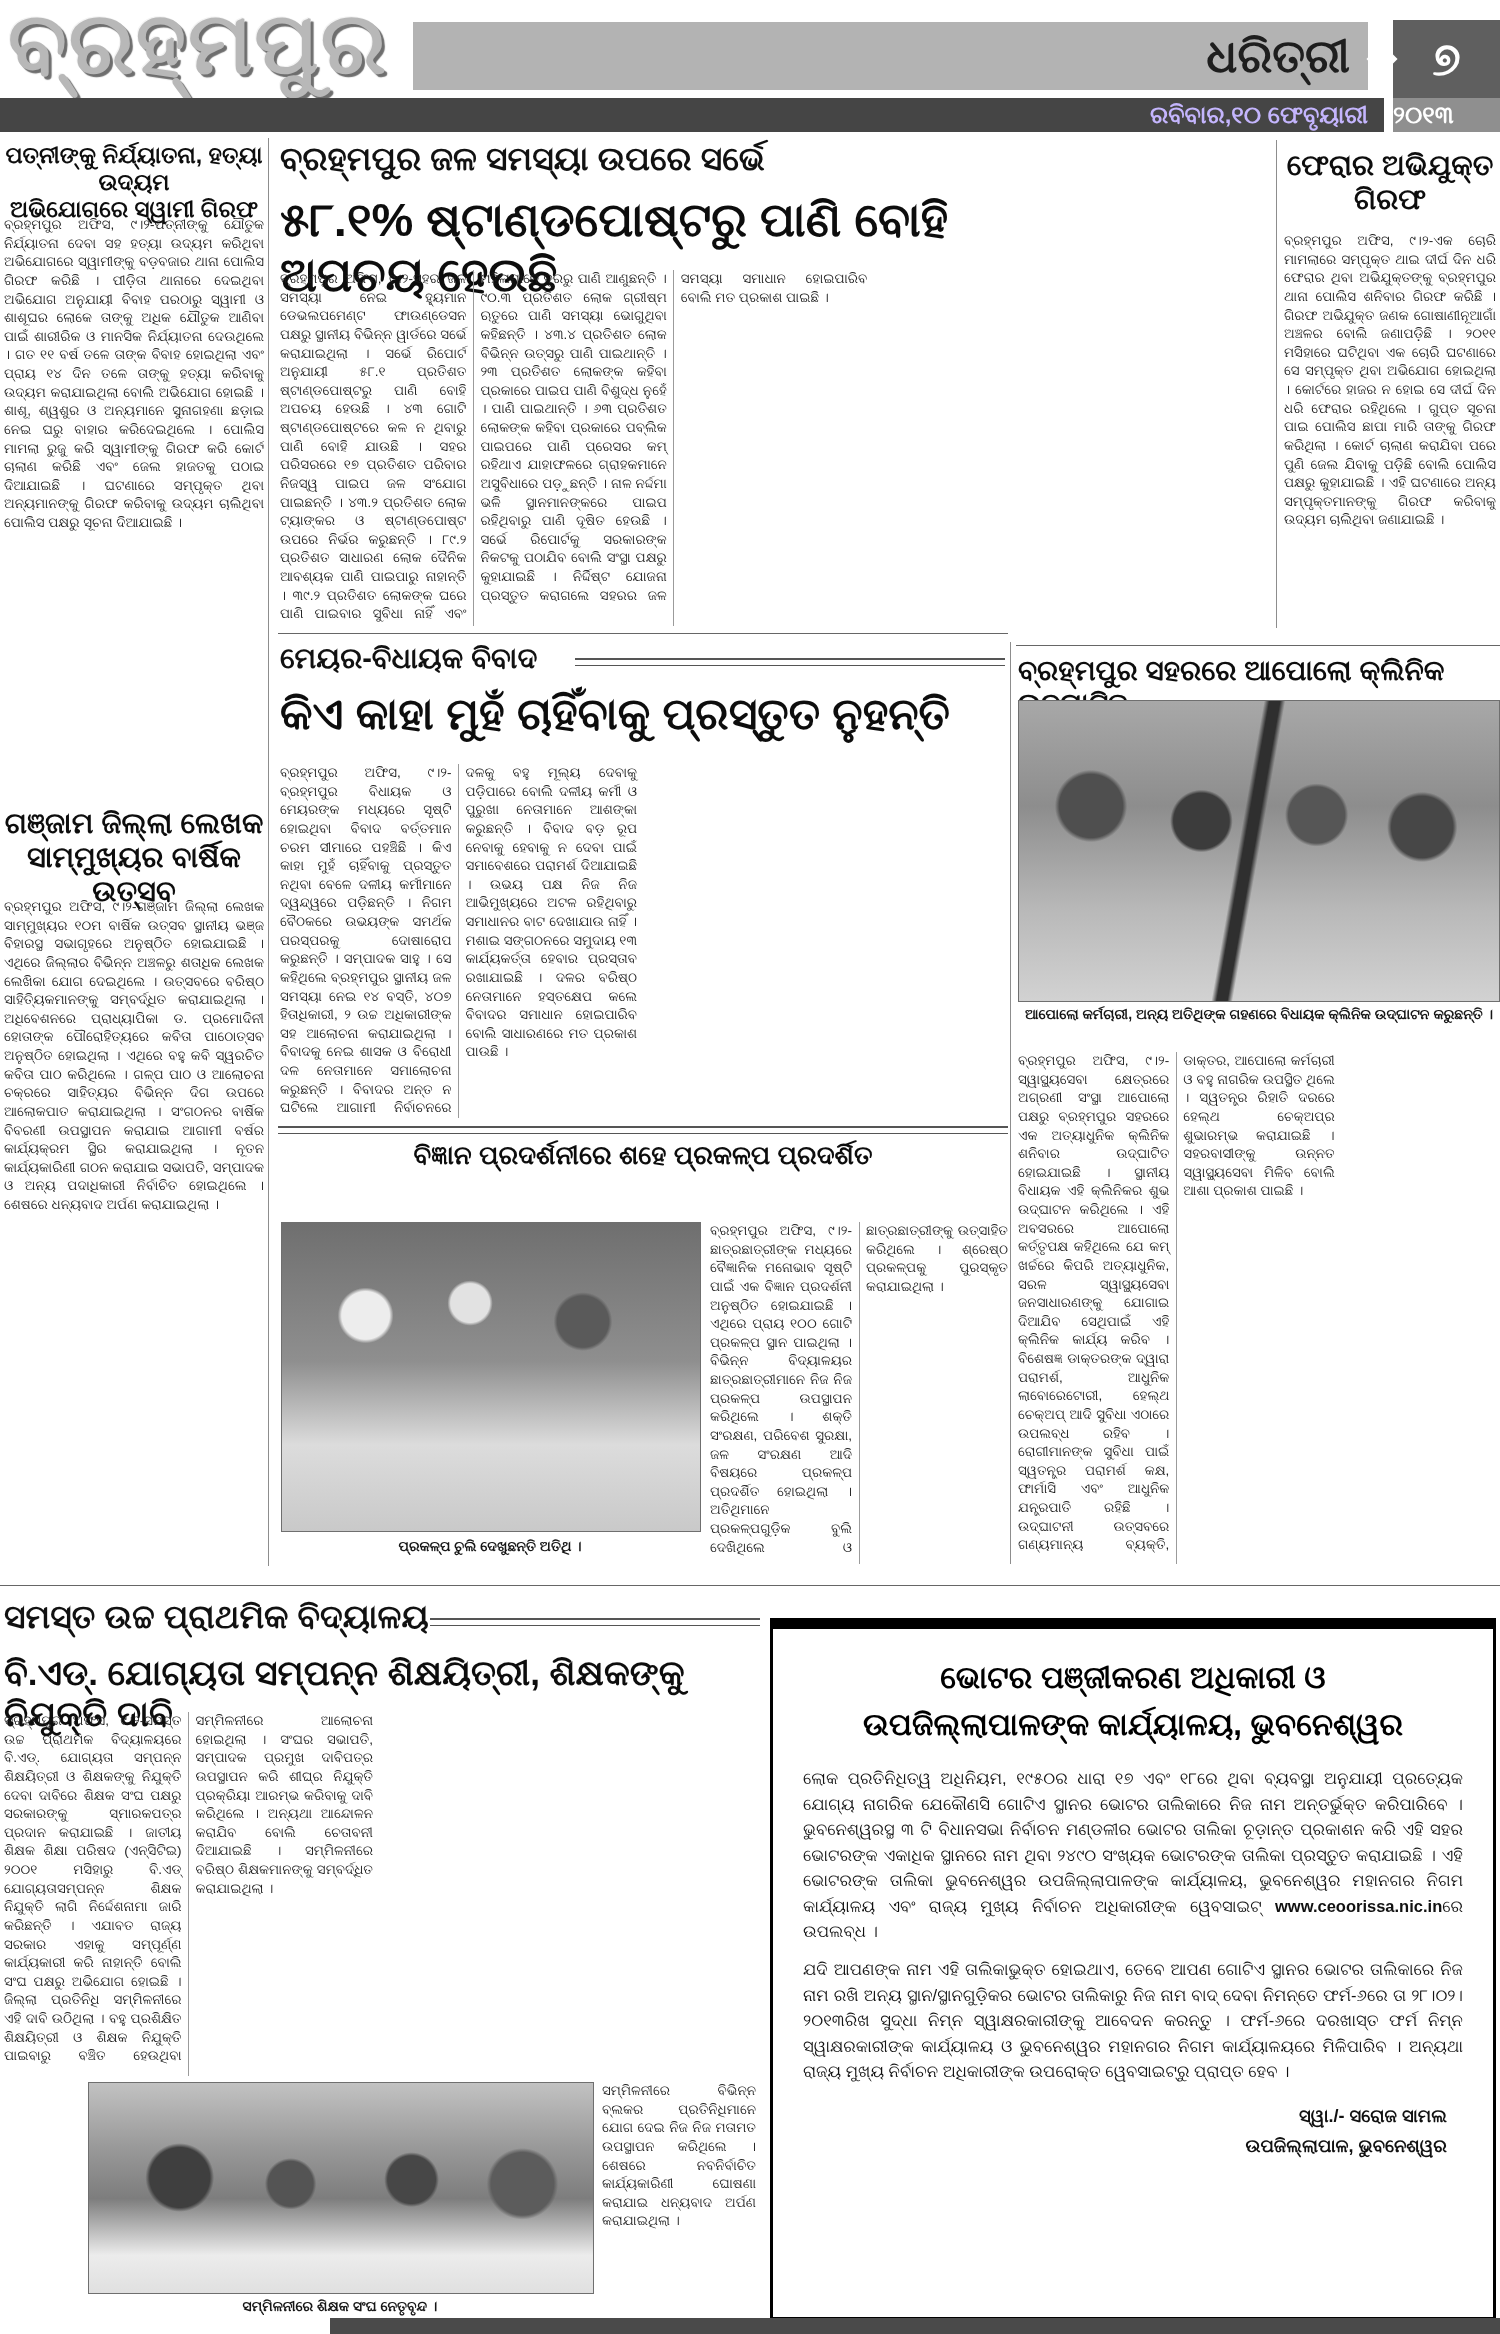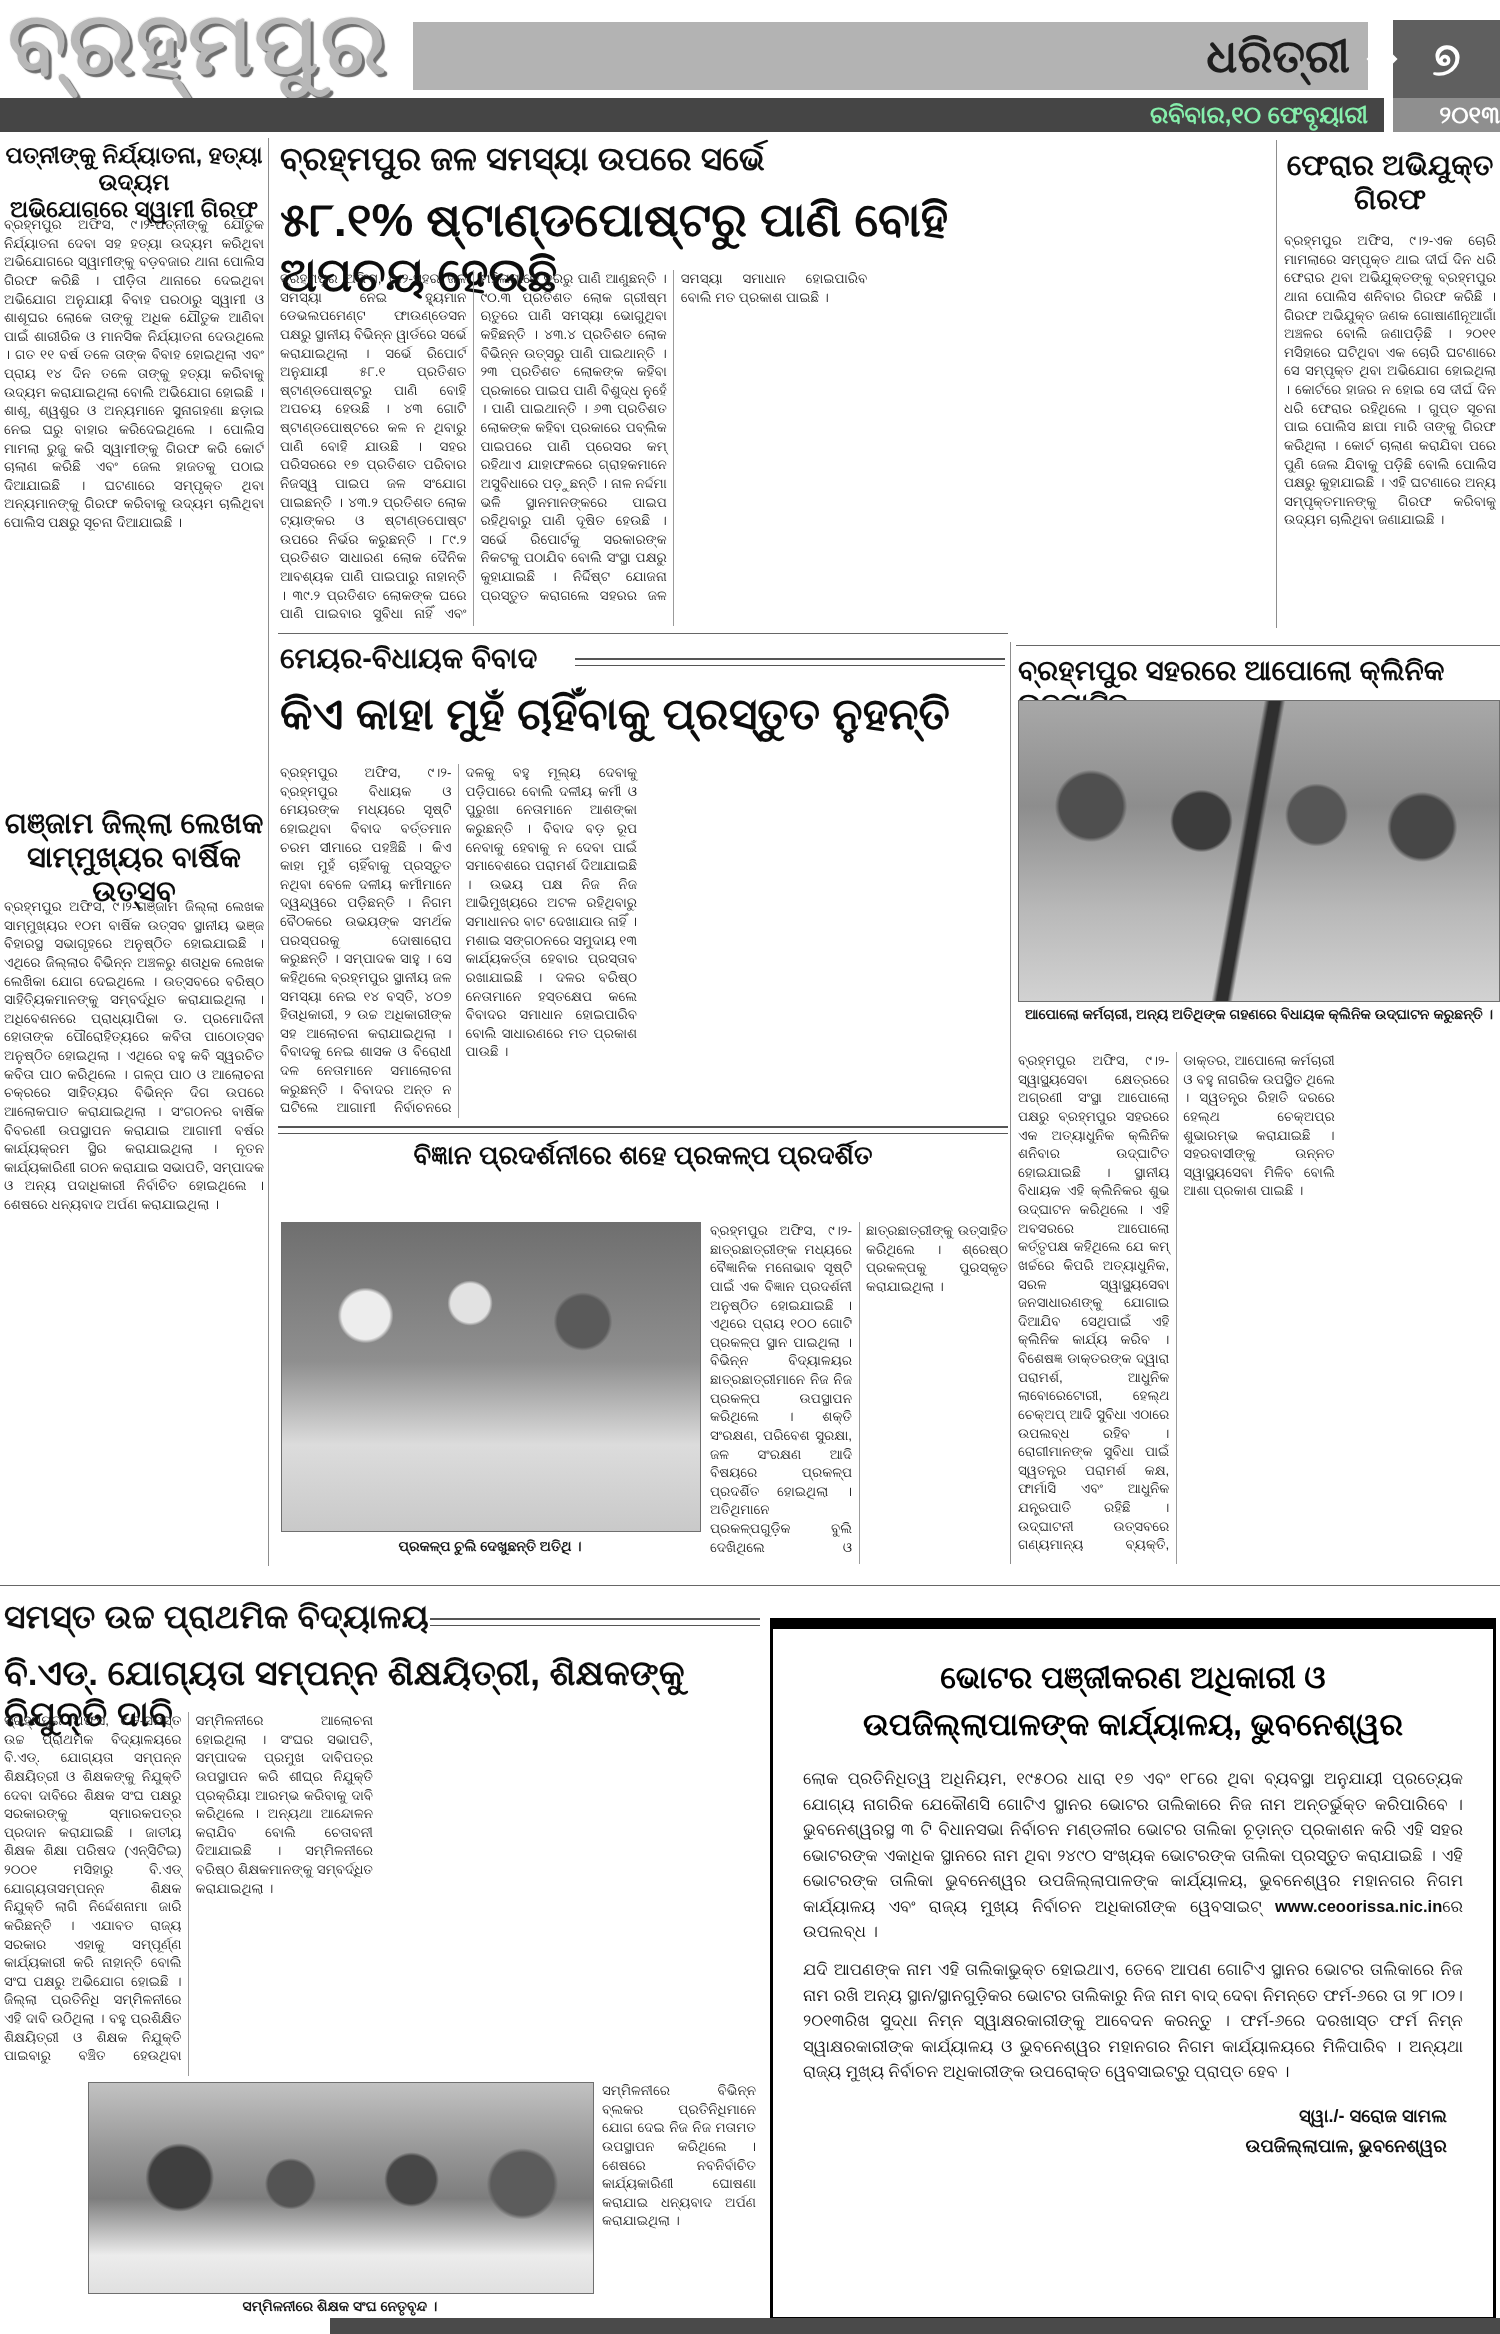--- a/index.html
+++ b/index.html
@@ -6,22 +6,22 @@
   .page{position:relative;width:1500px;height:2334px;background:#ffffff;overflow:hidden;
         font-family:"Liberation Sans", sans-serif;color:#1a1a1a;}
   .abs{position:absolute;}
   
   .masthead{font-size:86px;font-weight:bold;color:#b8b8b8;letter-spacing:2px;
             text-shadow:3px 3px 1px #6e6e6e,-1px -1px 0 #f3f3f3;line-height:1;}
   .gray-bar{background:#b3b3b3;}
   .paper-name{font-size:46px;font-weight:bold;color:#1e1e1e;text-align:right;line-height:68px;padding-right:18px;}
   .pageno-box{background:#5f5f5f;color:#fff;font-size:46px;font-weight:bold;text-align:center;line-height:78px;}
   .notch{width:22px;height:22px;background:#ffffff;transform:rotate(45deg);}
-  .date-bar{background:#454545;color:#86efac;font-size:24px;font-weight:bold;text-align:right;line-height:34px;padding-right:16px;}
-  .year-box{background:#8f8f8f;color:#fff;font-size:24px;font-weight:bold;text-align:right;line-height:34px;}
+  .date-bar{background:#454545;color:#c4b5fd;font-size:24px;font-weight:bold;text-align:right;line-height:34px;padding-right:16px;}
+  .year-box{background:#8f8f8f;color:#fff;font-size:24px;font-weight:bold;text-align:left;line-height:34px;}
   
   .kicker{font-weight:bold;color:#111;}
   .headline{font-weight:bold;color:#0d0d0d;line-height:1.18;}
   .center{text-align:center;}
   .body-text{font-size:13.5px;line-height:1.38;text-align:justify;color:#1c1c1c;overflow:hidden;
              column-gap:14px;column-rule:1px solid #9b9b9b;column-fill:auto;}
   .caption{font-size:14px;font-weight:bold;text-align:center;color:#151515;}
   .vrule{width:1px;background:#8d8d8d;}
   .hrule{height:1px;background:#666;}
   .dbl-rule{height:5px;border-top:2px solid #555;border-bottom:1px solid #555;}

